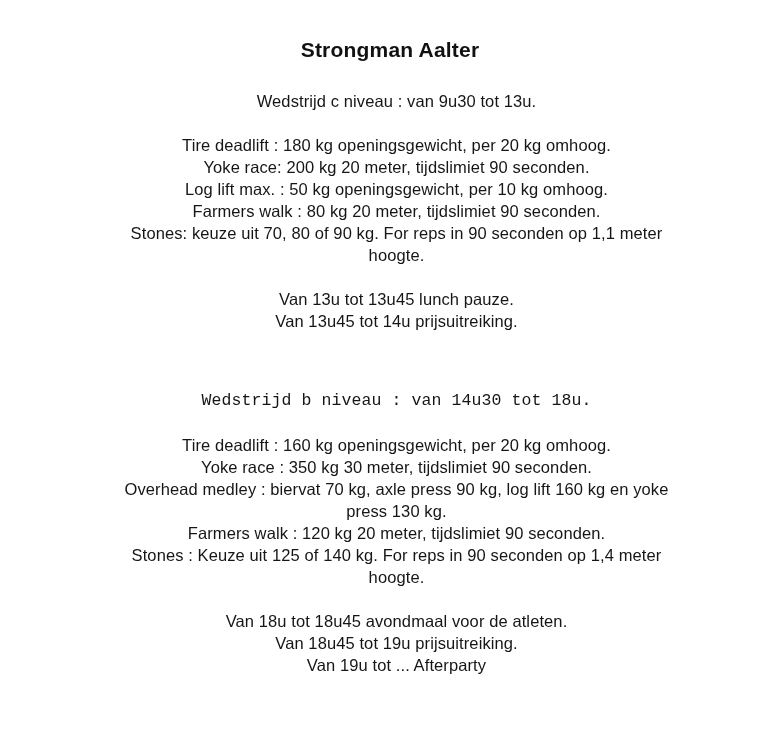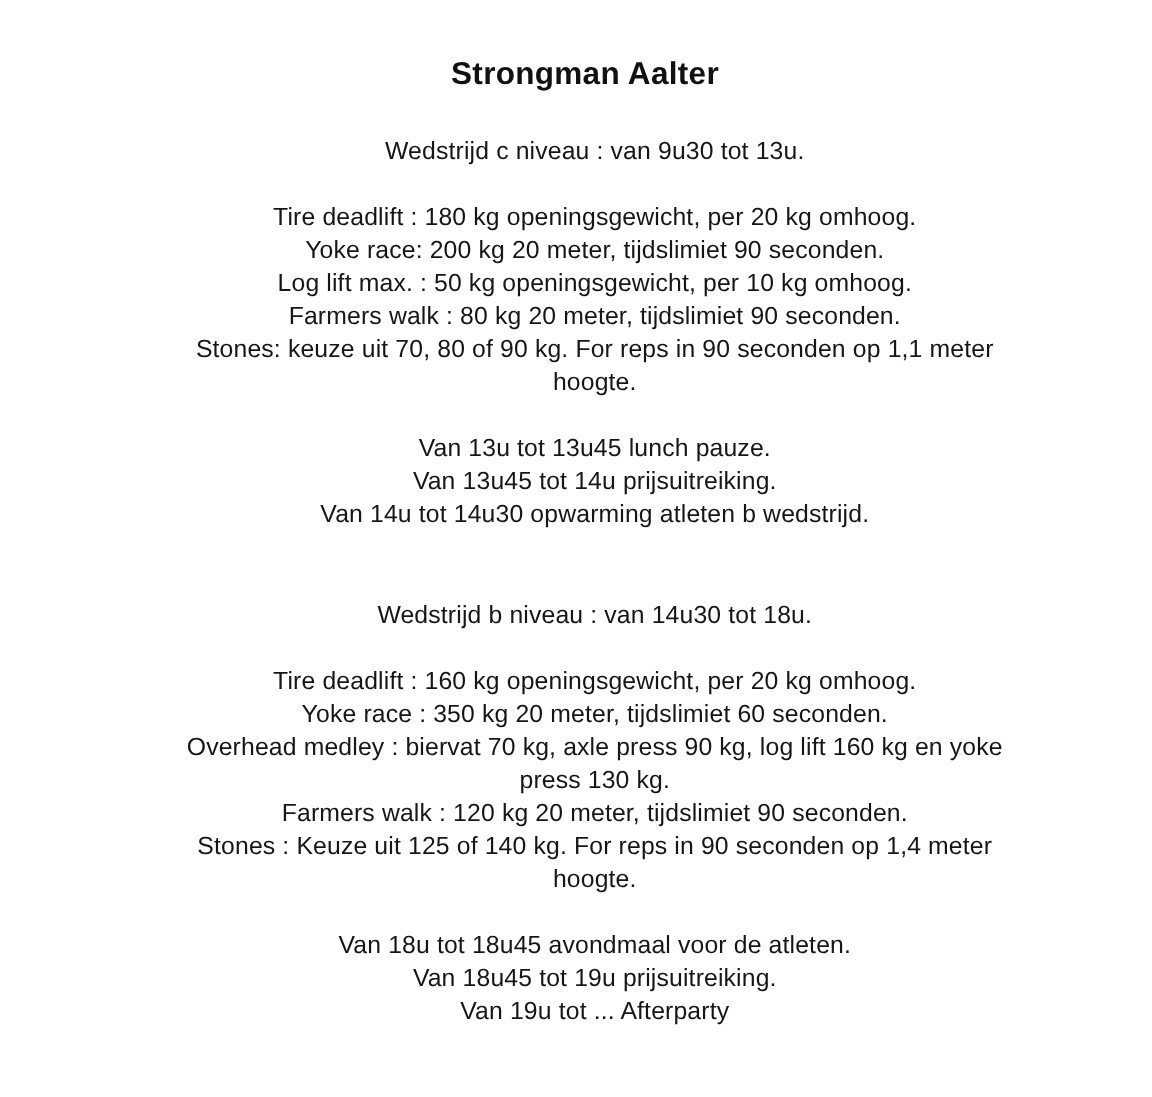--- a/index.html
+++ b/index.html
@@ -28,21 +28,22 @@
     text-align: center;
     
     margin: 0 0 28px -13px;
     letter-spacing: 0.2px;
     color: #111111;
   }
   .para {
     margin: 0 0 22px 0;
   }
   .para.extra-gap {
-    margin-top: 45px;
+    margin-top: 58px;
+    font-family: Liberation Mono, monospace;
   }
   .line {
     font-size: 16.5px;
     line-height: 22px;
     white-space: pre;
     letter-spacing: 0.1px;
     text-align: center;
   }
 </style>
 </head>
@@ -61,30 +62,29 @@
     <div class="line">Yoke race: 200 kg 20 meter, tijdslimiet 90 seconden.</div>
     <div class="line">Log lift max. : 50 kg openingsgewicht, per 10 kg omhoog.</div>
     <div class="line">Farmers walk : 80 kg 20 meter, tijdslimiet 90 seconden.</div>
     <div class="line">Stones: keuze uit 70, 80 of 90 kg. For reps in 90 seconden op 1,1 meter</div>
     <div class="line">hoogte.</div>
   </div>
 
   <div class="para">
     <div class="line">Van 13u tot 13u45 lunch pauze.</div>
     <div class="line">Van 13u45 tot 14u prijsuitreiking.</div>
-    <div class="line">Van 14u tot 14u30 opwarming atleten b wedstrijd.</div>
   </div>
 
   <div class="para extra-gap">
     <div class="line">Wedstrijd b niveau : van 14u30 tot 18u.</div>
   </div>
 
   <div class="para">
     <div class="line">Tire deadlift : 160 kg openingsgewicht, per 20 kg omhoog.</div>
-    <div class="line">Yoke race : 350 kg 20 meter, tijdslimiet 60 seconden.</div>
+    <div class="line">Yoke race : 350 kg 30 meter, tijdslimiet 90 seconden.</div>
     <div class="line">Overhead medley : biervat 70 kg, axle press 90 kg, log lift 160 kg en yoke</div>
     <div class="line">press 130 kg.</div>
     <div class="line">Farmers walk : 120 kg 20 meter, tijdslimiet 90 seconden.</div>
     <div class="line">Stones : Keuze uit 125 of 140 kg. For reps in 90 seconden op 1,4 meter</div>
     <div class="line">hoogte.</div>
   </div>
 
   <div class="para">
     <div class="line">Van 18u tot 18u45 avondmaal voor de atleten.</div>
     <div class="line">Van 18u45 tot 19u prijsuitreiking.</div>

